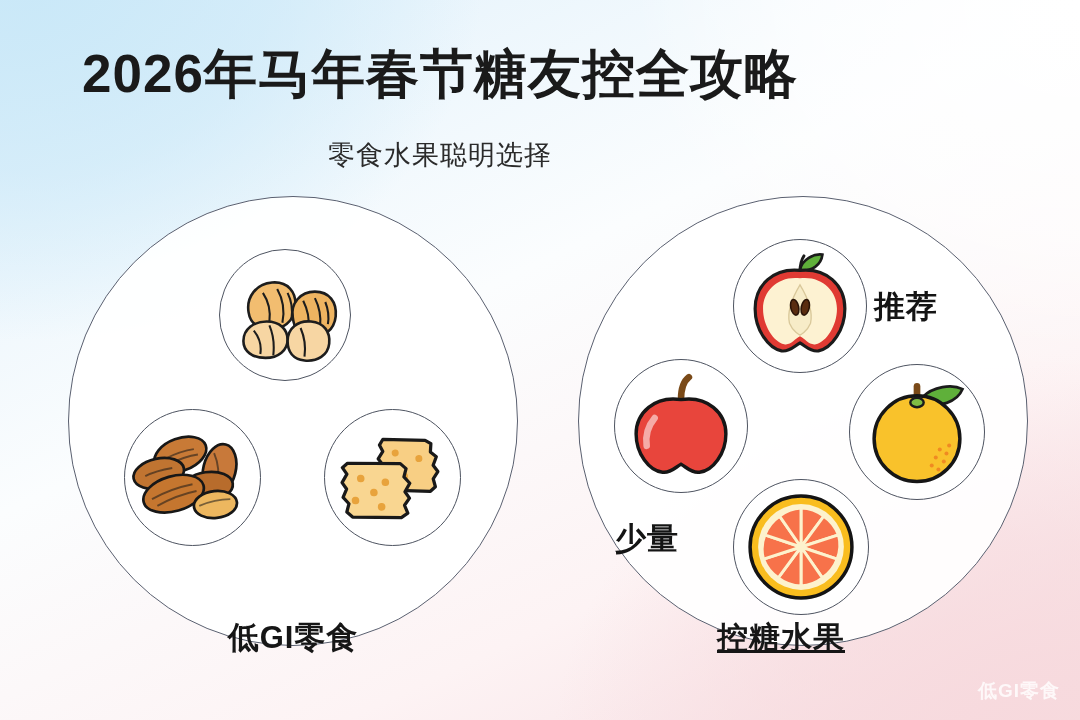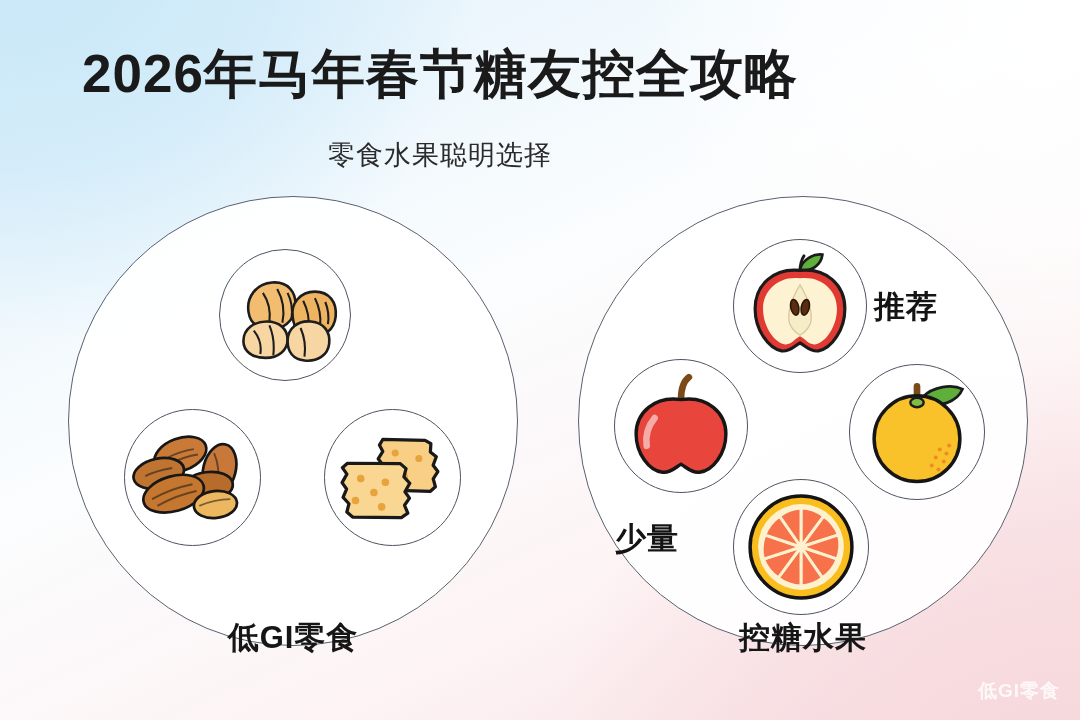--- a/index.html
+++ b/index.html
@@ -64,21 +64,21 @@
     position: absolute;
     font-size: 31px;
     font-weight: 700;
     color: #161616;
     letter-spacing: 1px;
     white-space: nowrap;
     transform: translateX(-50%);
     z-index: 6;
   }
   .label-left  { left: 293px; top: 617px; }
-  .label-right { left: 803px; top: 617px; }
+  .label-right { left: 781px; top: 617px; text-decoration: underline; }
 
   
   .plate {
     position: absolute;
     border-radius: 50%;
     background: #ffffff;
     border: 1.5px solid #4e5461;
     box-sizing: border-box;
     z-index: 4;
   }

